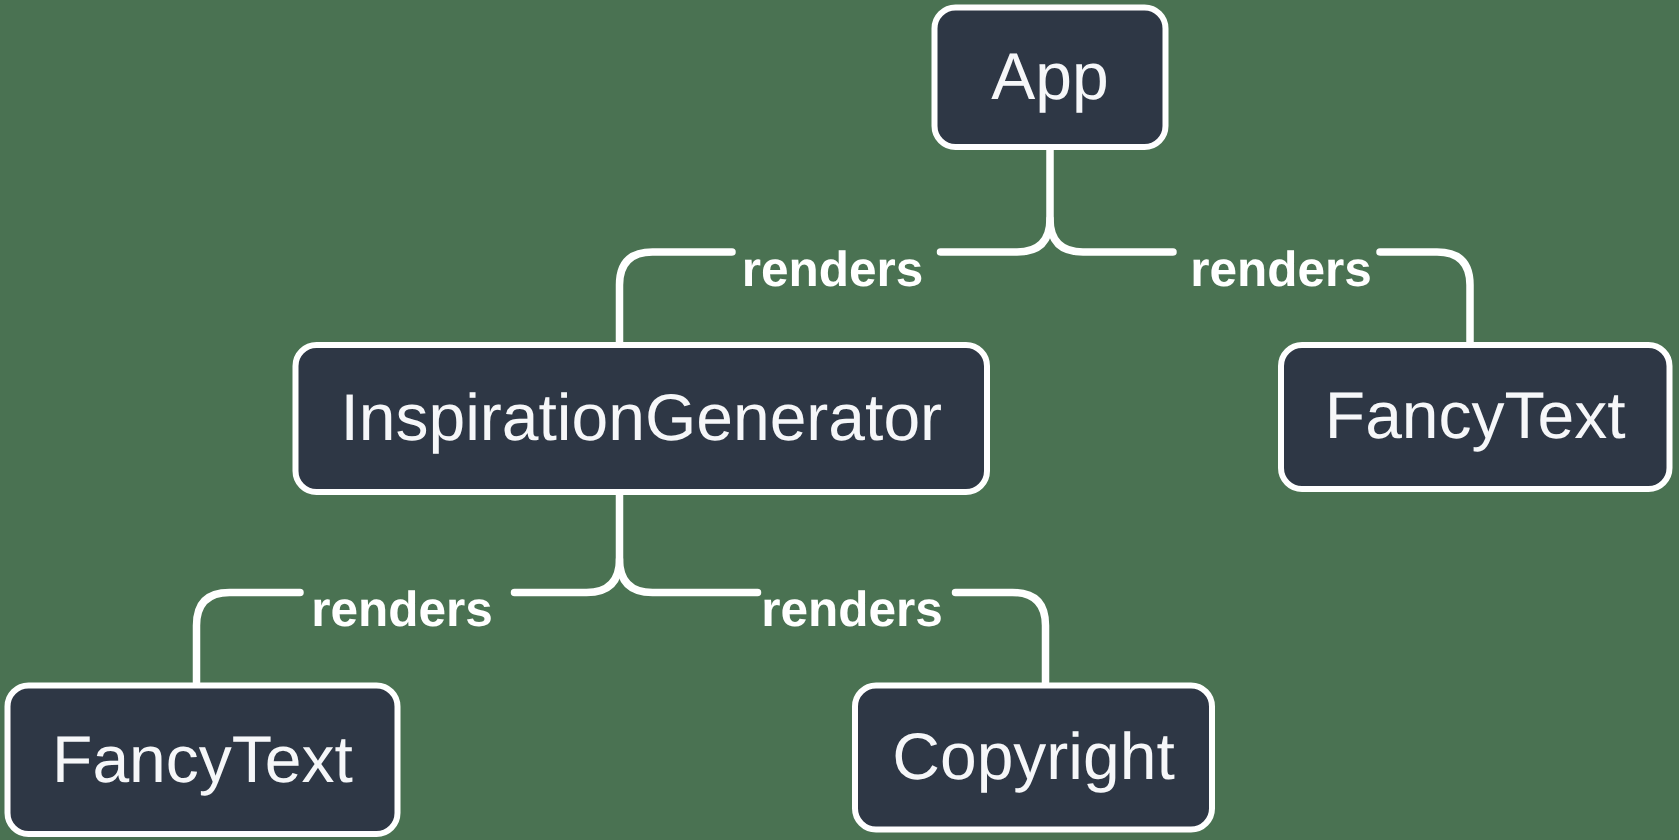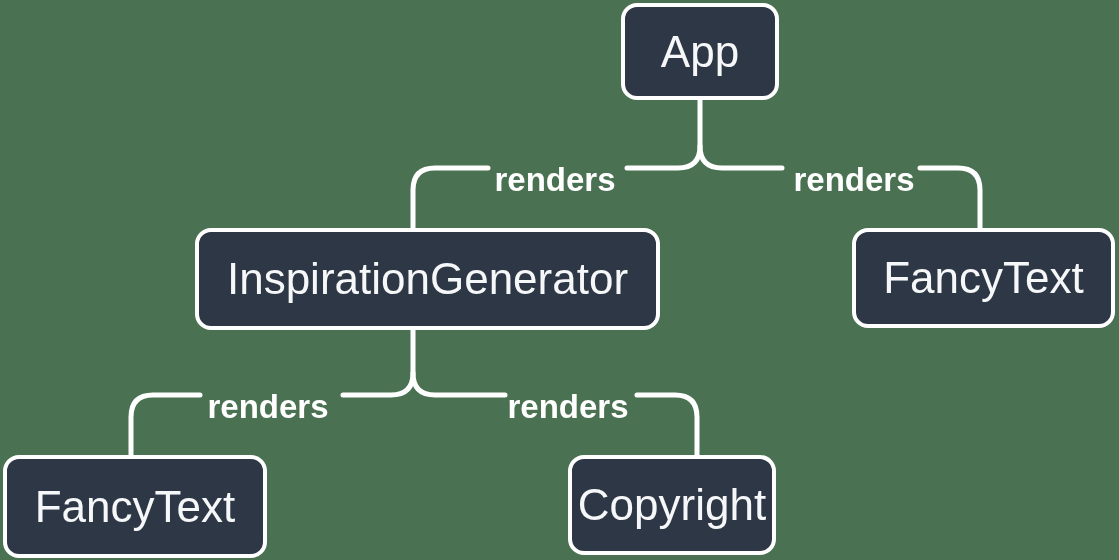--- a/index.html
+++ b/index.html
@@ -34,21 +34,21 @@
     display: flex;
     align-items: center;
     justify-content: center;
     white-space: nowrap;
     letter-spacing: 0px;
   }
   .node-app                { left: 621px; top: 3px;   width: 158px; height: 97px; }
   .node-inspiration       { left: 195px; top: 228px; width: 465px; height: 102px; }
   .node-fancytext-right   { left: 852px; top: 228px; width: 263px; height: 100px; }
   .node-fancytext-left    { left: 3px;   top: 455px; width: 264px; height: 103px; }
-  .node-copyright         { left: 568px; top: 455px; width: 208px; height: 100px; }
+  .node-copyright         { left: 568px; top: 455px; width: 242px; height: 100px; }
 
   .edge-label {
     position: absolute;
     transform: translate(-50%, -50%);
     color: #ffffff;
     font-size: 33px;
     font-weight: 600;
     line-height: 1;
     white-space: nowrap;
     margin-top: 11px;

